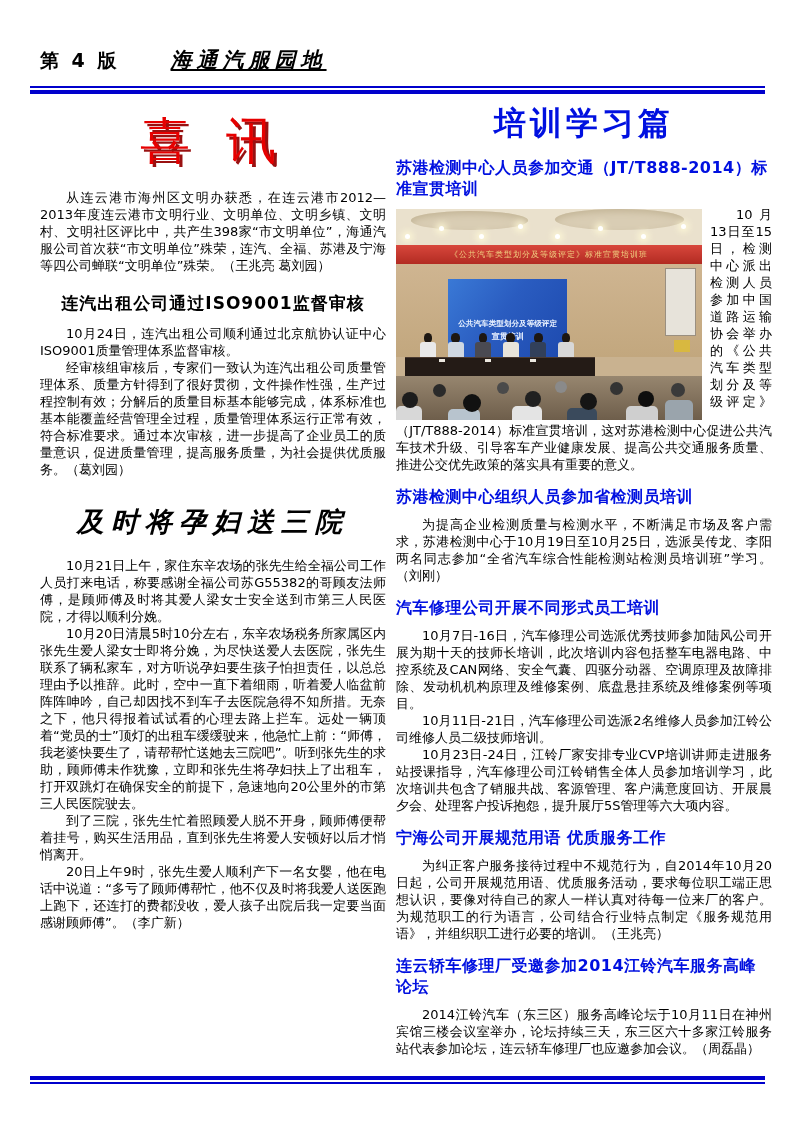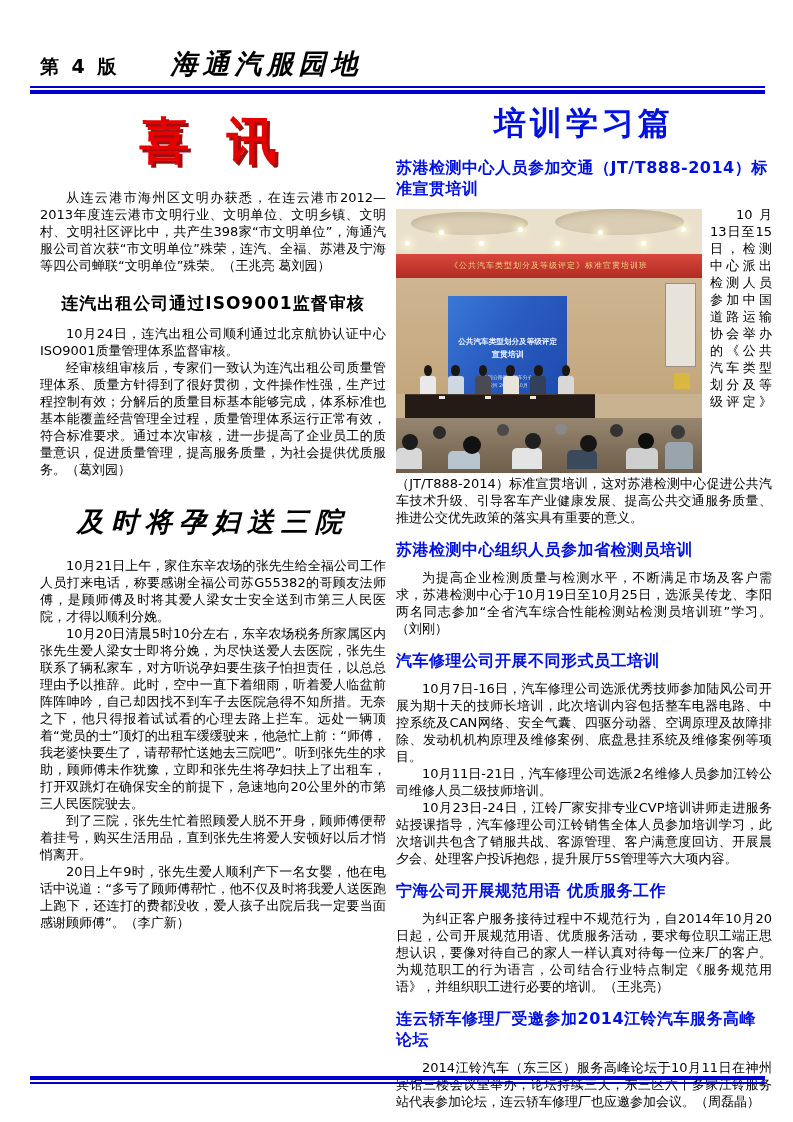--- a/index.html
+++ b/index.html
@@ -11,57 +11,57 @@
   html,body{background:#888;}
   .page{
     position:relative; width:793px; height:1122px; margin:0 auto;
     background:#ffffff; color:#000;
     font-family:"DejaVu Sans","Liberation Sans",sans-serif;
     overflow:hidden;
   }
   
   .masthead{position:absolute; left:40px; top:46px; white-space:nowrap;}
   .page-label{display:inline-block; font-size:19px; font-weight:bold; letter-spacing:3px;}
-  .pub-title{display:inline-block; margin-left:46px; font-size:27px; font-weight:bold;
-    font-style:italic; letter-spacing:5px; font-family:"DejaVu Serif","Liberation Serif",serif;}
+  .pub-title{display:inline-block; margin-left:46px; font-size:21px; font-weight:bold;
+    font-style:italic; letter-spacing:5px; font-family:"DejaVu Serif","Liberation Serif",serif;text-decoration:underline;}
   .rule{position:absolute; left:30px; width:735px;}
   .rule-top{top:86px;}
   .rule-bottom{top:1076px;}
   .rule .thin{height:2px; background:var(--rule-blue);}
   .rule .thick{height:4px; background:var(--rule-blue);}
   .rule .gap{height:2px;}
   
   .col{position:absolute; top:100px;}
   .col-left{left:40px; width:346px;}
   .col-right{left:396px; width:376px;}
   .body-p{font-size:13px; line-height:17px; text-align:justify; text-indent:2em;}
   
   .xixun{
-    text-align:center; font-size:50px; font-weight:bold;
+    text-align:center; font-size:50px; font-weight:normal;
     color:var(--banner-red); text-shadow:3px 3px 0 #991111;
     letter-spacing:10px; margin:8px 0 14px;
   }
   .lh1{font-size:16px; font-weight:bold; text-align:center; line-height:1.55; margin:4px 0 10px;}
   .lh2{font-size:17px; font-weight:bold; text-align:center; margin:18px 0 10px; letter-spacing:1px;}
   .callig{
     font-size:27px; font-weight:bold; font-style:italic; text-align:center;
     letter-spacing:7px; line-height:1.65; margin:22px 0 12px;
     font-family:"DejaVu Serif","Liberation Serif",serif;
   }
   
   .sect{
     text-align:center; font-size:32px; font-weight:bold;
     color:var(--heading-blue); letter-spacing:4px; margin:2px 0 12px;
   }
   .rh{font-size:16px; font-weight:bold; color:var(--heading-blue);
      text-align:left; margin:14px 0 8px; letter-spacing:0.5px;}
   .rh-first{margin-top:0; margin-bottom:6px;}
   
   .photo{
-    float:left; width:306px; height:264px; margin:3px 8px 2px 0;
+    float:left; width:306px; height:211px; margin:3px 8px 2px 0;
     position:relative; overflow:hidden; background:#c9b290;
   }
   .ph-ceiling{position:absolute; left:0; top:0; width:100%; height:17%; background:#eae1cd;}
   .ph-oval{position:absolute; border-radius:50%; background:#d9cdb4; box-shadow:inset 0 3px 6px #c4b698;}
   .ph-light{position:absolute; width:5px; height:5px; border-radius:50%; background:#fff;
     box-shadow:0 0 7px 3px rgba(255,250,215,0.95);}
   .ph-banner{
     position:absolute; left:0; top:17%; width:100%; height:9%;
     background:linear-gradient(180deg,#d8473c,#b22b22);
     color:#f0d080; font-size:8px; letter-spacing:1px; white-space:nowrap;

